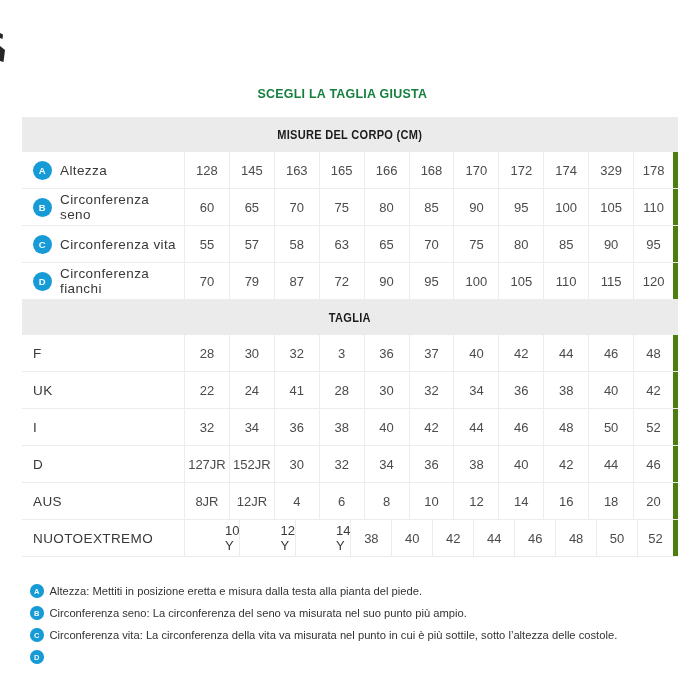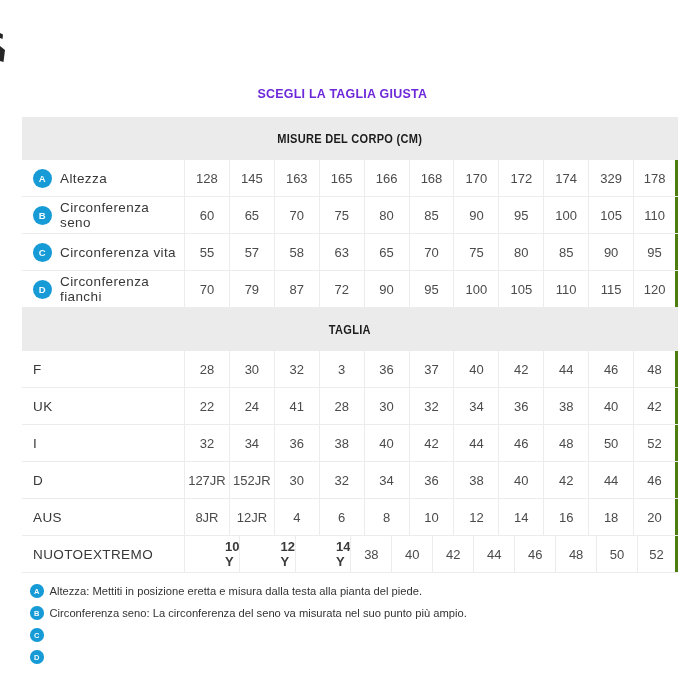--- a/index.html
+++ b/index.html
@@ -11,31 +11,31 @@
     overflow: hidden;
     color: #333;
   }
   .corner-logo { position: absolute; left: 0; top: 30px; }
   .page-title {
     position: absolute;
     top: 86px; left: 0; width: 685px;
     text-align: center;
     font-size: 13.5px;
     font-weight: bold;
-    color: #6d28d9;
+    color: #15803d;
     margin: 0;
   }
   .condensed { display: inline-block; transform: scaleX(0.92); transform-origin: center; letter-spacing: 0.3px; }
   .size-table {
     position: absolute;
     left: 22px; top: 117px;
     width: 656px;
   }
   .section-header {
-    height: 43px;
+    height: 35px;
     background: #ebebeb;
     display: flex;
     align-items: center;
     justify-content: center;
     font-size: 12px;
     font-weight: bold;
     color: #1c1c1c;
   }
   .trow {
     display: grid;
@@ -53,22 +53,22 @@
     color: #4b4b4b;
   }
   .label-cell {
     justify-content: flex-start;
     padding-left: 11px;
     font-size: 13.5px;
     color: #383838;
     letter-spacing: 0.4px;
   }
   .value-cell { border-left: 1px solid #ececec; }
-  .trow .value-cell:last-child { border-right: 3px solid #4d7c0f; }
-  .value-cell.bold { font-weight: bold; color: #3a3a3a; padding-left: 40px; }
+  .trow .value-cell:last-child { border-right: 5px solid #4d7c0f; }
+  .value-cell.bold { font-weight: normal; color: #3a3a3a; padding-left: 40px; }
   .badge {
     width: 19px; height: 19px;
     border-radius: 50%;
     background: #179bd7;
     color: #f2fafd;
     font-size: 9.5px;
     font-weight: bold;
     display: inline-flex;
     align-items: center;
     justify-content: center;
@@ -281,17 +281,18 @@
     <div class="footnote">
       <span class="badge">A</span>
       <span>Altezza: Mettiti in posizione eretta e misura dalla testa alla pianta del piede.</span>
     </div>
     <div class="footnote">
       <span class="badge">B</span>
       <span>Circonferenza seno: La circonferenza del seno va misurata nel suo punto più ampio.</span>
     </div>
     <div class="footnote">
       <span class="badge">C</span>
+      <span>Circonferenza vita: La circonferenza della vita va misurata nel punto in cui è più sottile, sotto l’altezza delle costole.</span>
     </div>
     <div class="footnote">
       <span class="badge">D</span>
     </div>
   </div>
 
 </body></html>

